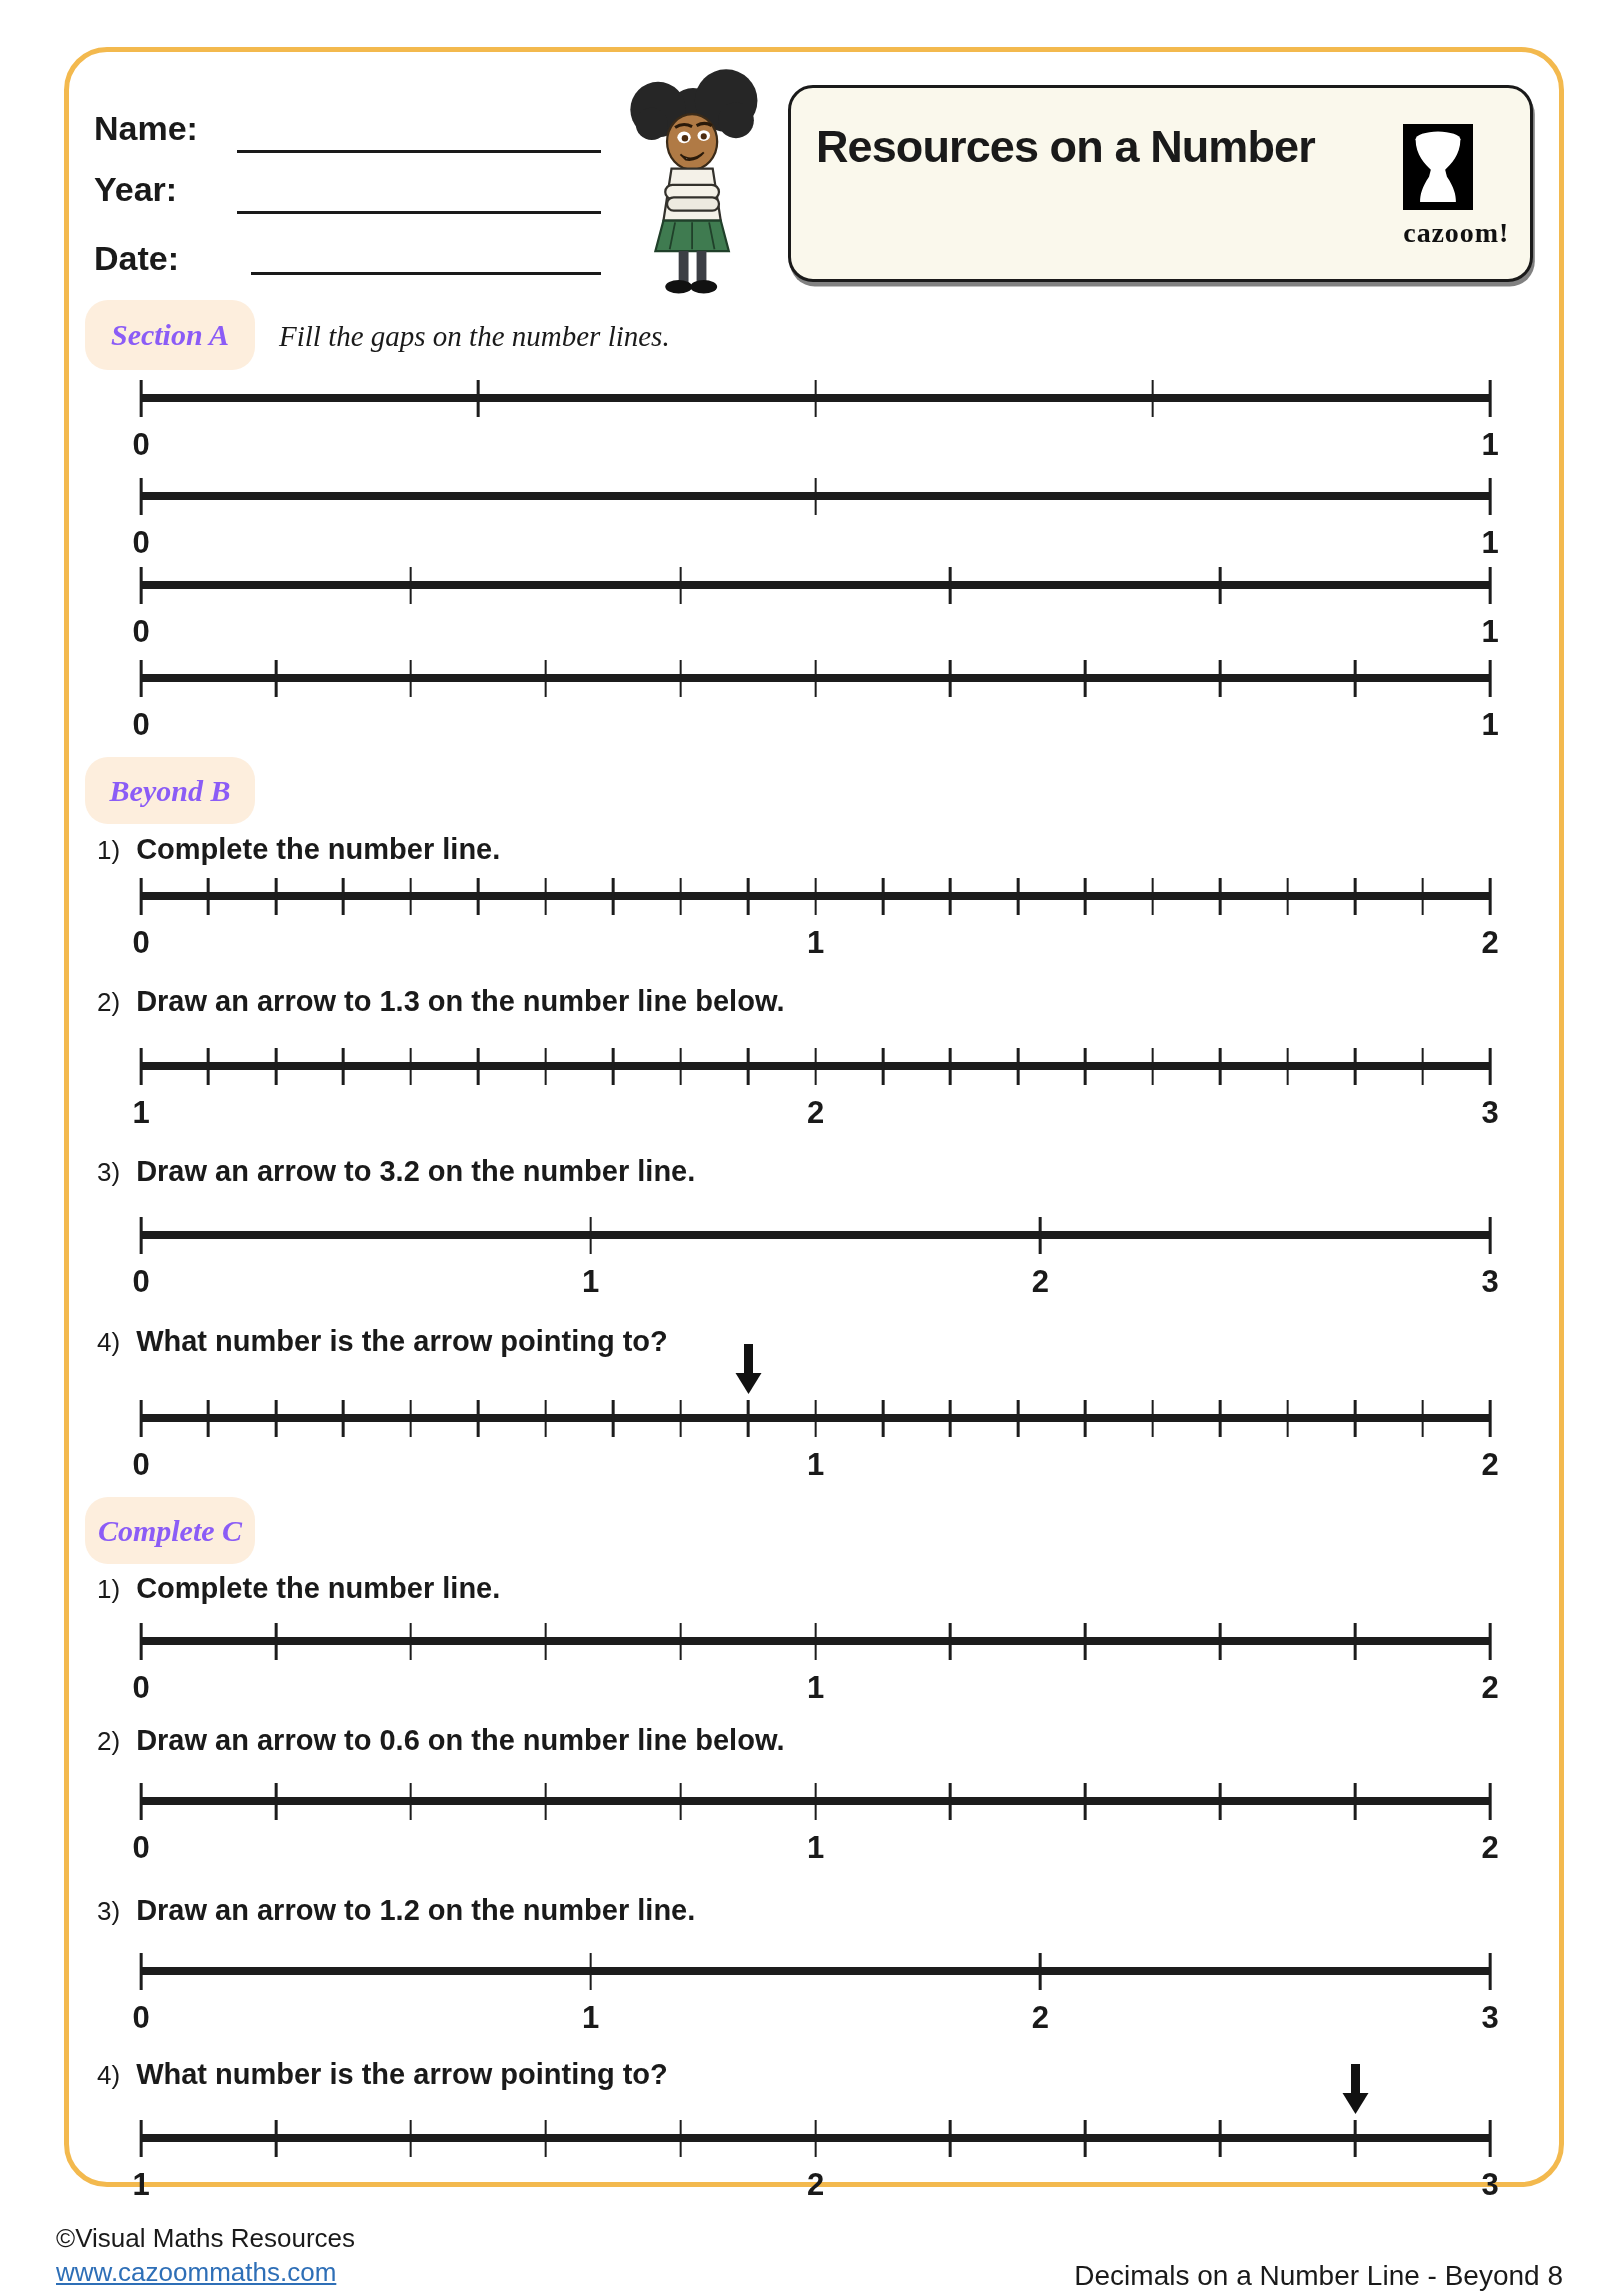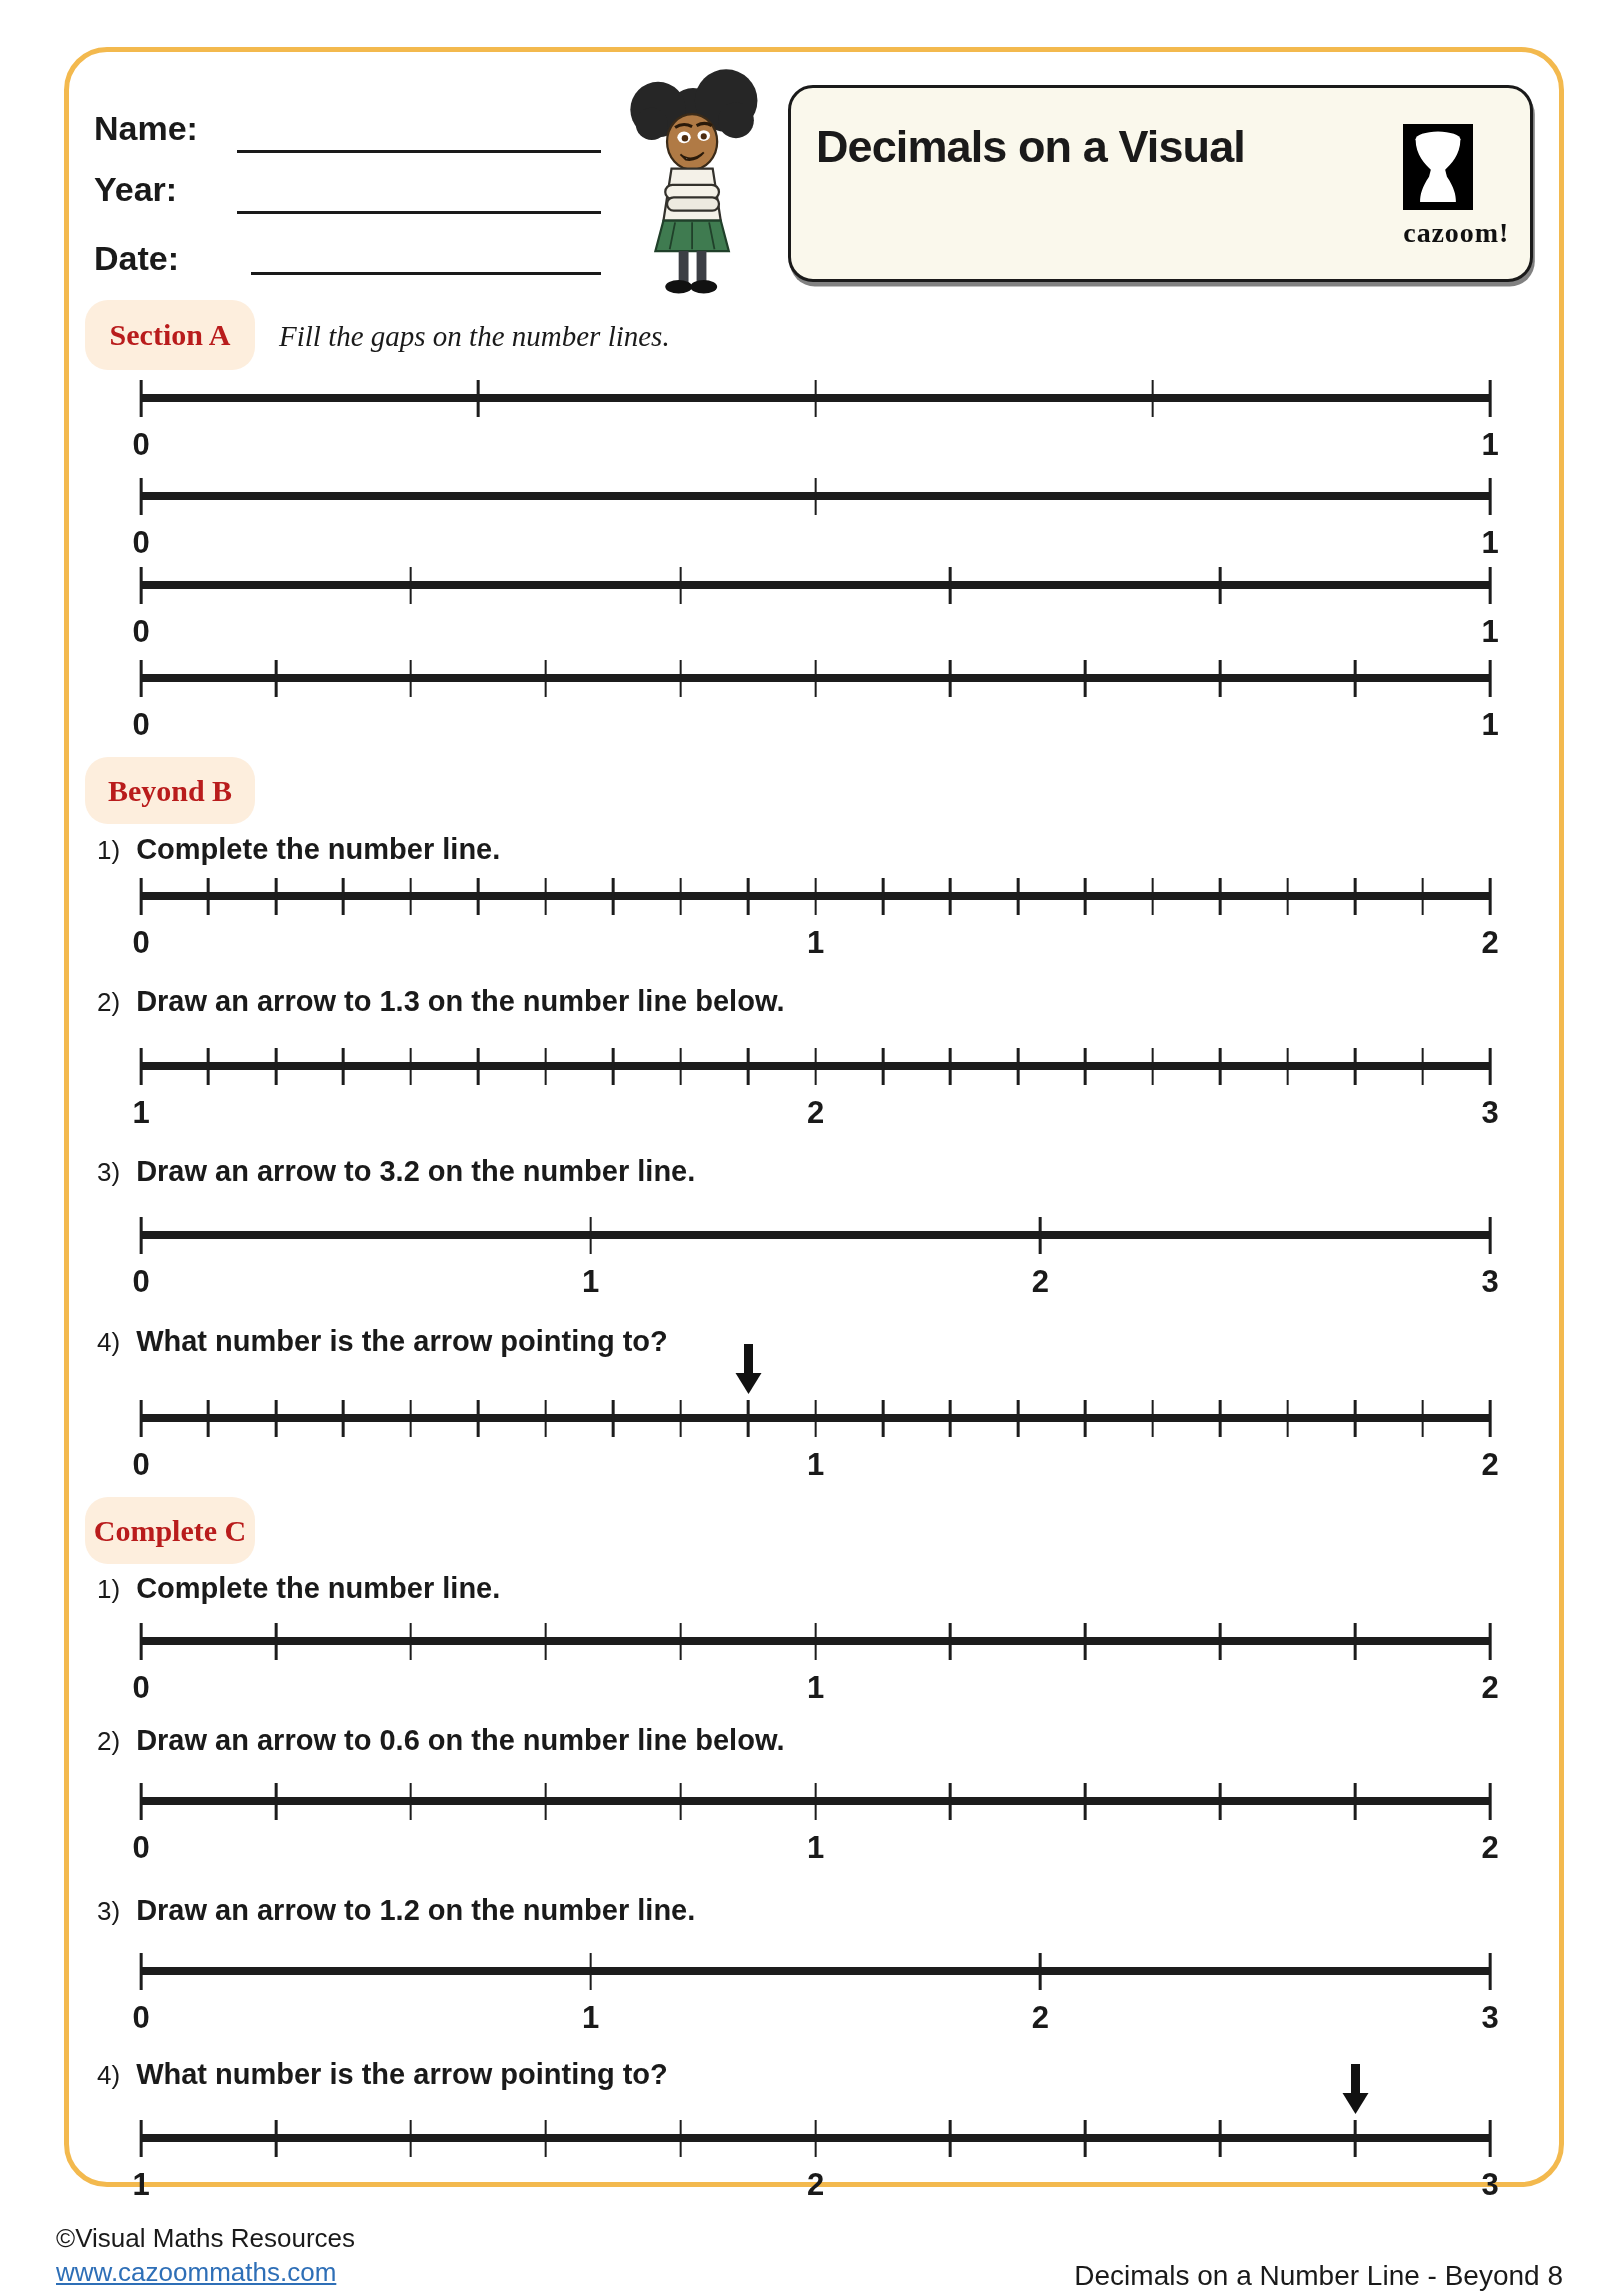--- a/index.html
+++ b/index.html
@@ -24,22 +24,22 @@
   .title-text { position:absolute; left:25px; top:32px; width:573px;
                 font-weight:bold; font-size:45px; line-height:54px; color:#1a1a1a; letter-spacing:-0.9px; }
   .logo { position:absolute; right:19.7px; top:36px; width:107px; text-align:left; }
   .logo-mark { display:inline-block; width:70px; height:86px; background:#000; }
   .logo-text { margin-top:3.6px; font-family:"Liberation Serif", serif; font-weight:bold;
                font-size:28px; color:#111; letter-spacing:0.9px; }
 
   
   .section-pill { position:absolute; left:85px; width:170px; height:70px; background:#FDEEDD;
                   border-radius:23px; display:flex; align-items:center; justify-content:center; }
-  .section-pill span { font-family:"Liberation Serif", serif; font-weight:bold;
-                       font-size:30px; color:#b91c1c; }
+  .section-pill span { font-family:"Liberation Serif", serif; font-style:italic; font-weight:bold;
+                       font-size:30px; color:#8b5cf6; }
   .instruction { position:absolute; left:279px; font-family:"Liberation Serif", serif;
                  font-style:italic; font-size:29px; color:#1a1a1a; }
 
   
   .question { position:absolute; left:97px; display:flex; align-items:baseline; gap:16px; }
   .qnum  { font-size:26px; color:#1a1a1a; }
   .qtext { font-weight:bold; font-size:29px; color:#1a1a1a; }
 
   
   .nl { position:absolute; left:141px; width:1349px; height:99px; }
@@ -97,21 +97,21 @@
       <line x1="104" y1="180" x2="110" y2="210" stroke="#20402a" stroke-width="2"></line>
       <rect x="70" y="212" width="11" height="38" fill="#3C3F45"></rect>
       <rect x="90" y="212" width="11" height="38" fill="#3C3F45"></rect>
       <ellipse cx="70" cy="252" rx="15" ry="7.5" fill="#111111"></ellipse>
       <ellipse cx="98" cy="252" rx="15" ry="7.5" fill="#111111"></ellipse>
     </svg>
   </div>
 
   <div class="title-box">
     <div class="title-text">
-      <div>Decimals on a Visual</div>
+      <div>Resources on a Number</div>
     </div>
     <div class="logo">
       <span class="logo-mark">
         <svg width="70" height="86" viewBox="0 0 78 96">
           <rect x="0" y="0" width="78" height="96" fill="#000"></rect>
           <ellipse cx="39" cy="17" rx="25" ry="8.5" fill="#ffffff"></ellipse>
           <path d="M14,17 C14,35 25,45 31,51 L29,59 C21,71 19,79 19,87 L59,87 C59,79 57,71 49,59 L47,51 C53,45 64,35 64,17 Z" fill="#ffffff"></path>
         </svg>
       </span>
       <div class="logo-text">cazoom!</div>

